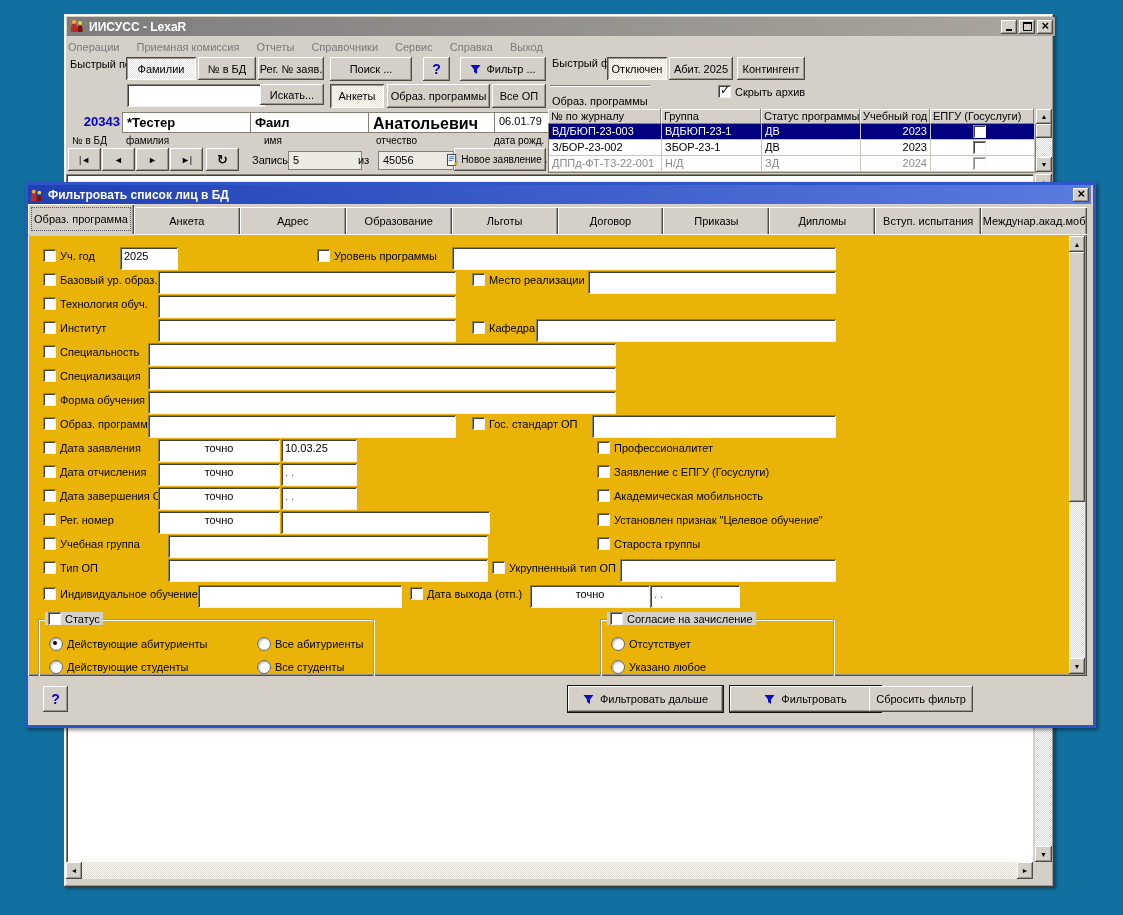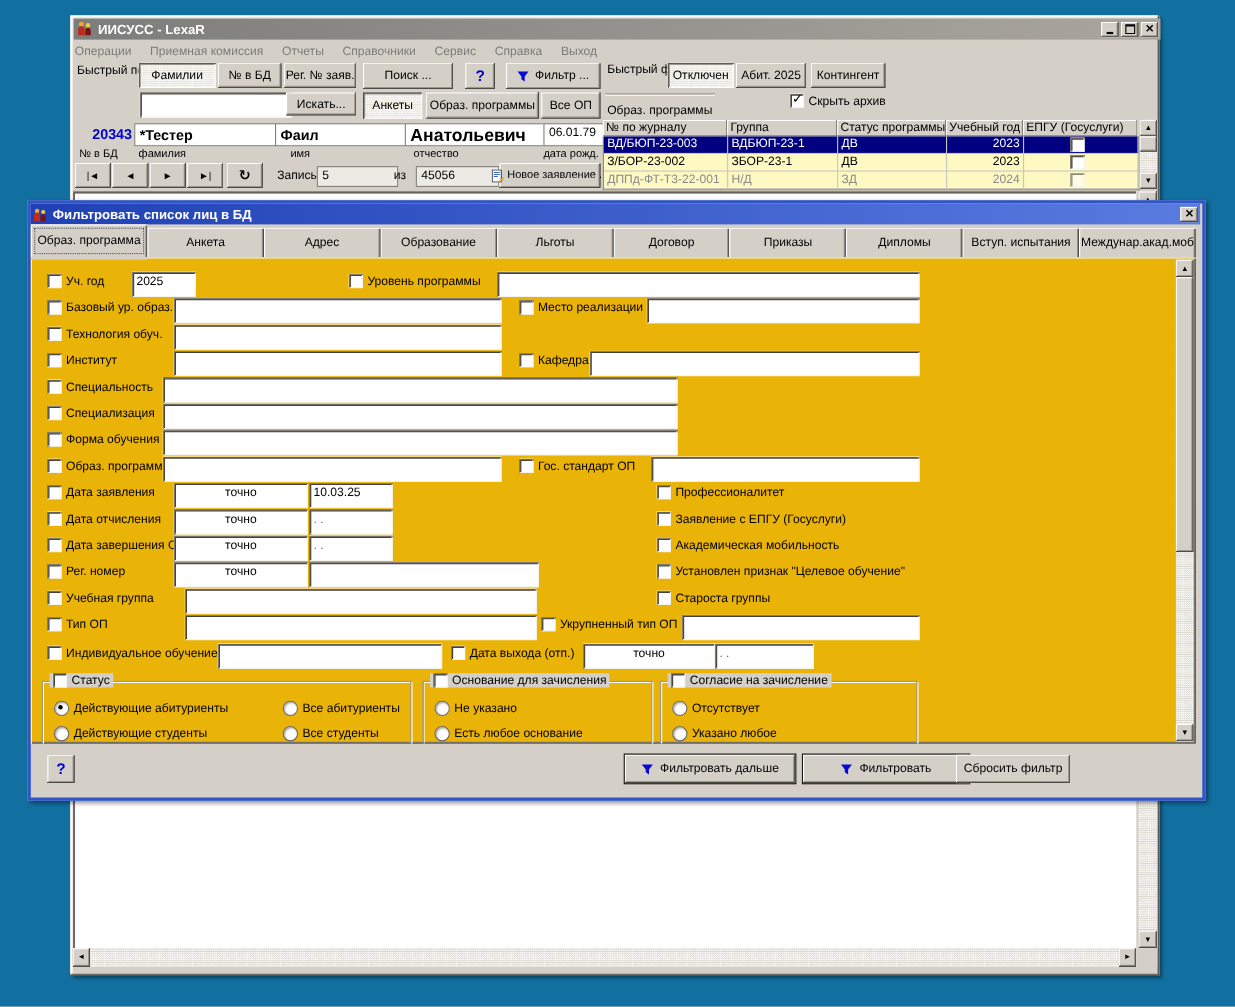--- a/index.html
+++ b/index.html
@@ -146,21 +146,21 @@
       </span>
     <span>Новое заявление ...</span>
   </div>
 
   <div class="hdrcell" style="left:484px;top:95px;width:107px;height:14px">№ по журналу</div>
   <div class="hdrcell" style="left:597px;top:95px;width:94px;height:14px">Группа</div>
   <div class="hdrcell" style="left:697px;top:95px;width:93px;height:14px">Статус программы</div>
   <div class="hdrcell" style="left:796px;top:95px;width:64px;height:14px">Учебный год</div>
   <div class="hdrcell" style="left:866px;top:95px;width:98px;height:14px">ЕПГУ (Госуслуги)</div>
 
-  <div class="a" style="left:484px;top:110px;width:486px;height:48px;background:#fef9c3;border:1px solid #848075;border-top:none">
+  <div class="a" style="left:484px;top:110px;width:486px;height:48px;background:#ffffff;border:1px solid #848075;border-top:none">
 
     <div class="cell rowsel" style="left:0;top:0;width:106px;height:14px">ВД/БЮП-23-003</div>
     <div class="cell rowsel" style="left:113px;top:0;width:93px;height:14px">ВДБЮП-23-1</div>
     <div class="cell rowsel" style="left:213px;top:0;width:92px;height:14px">ДВ</div>
     <div class="cell rowsel" style="left:312px;top:0;width:63px;height:14px;text-align:right">2023</div>
     <div class="cell rowsel" style="left:382px;top:0;width:97px;height:14px">
         <span class="cb" style="left:42px;top:1px"></span>
       </div>
 
     <div class="cell" style="left:0;top:16px;width:106px;height:14px">З/БОР-23-002</div>
@@ -332,30 +332,20 @@
       <span class="rad on" style="left:10px;top:17px"></span>
       <div class="t" style="left:28px;top:18px">Действующие абитуриенты</div>
       <span class="rad" style="left:218px;top:17px"></span>
       <div class="t" style="left:236px;top:18px">Все абитуриенты</div>
       <span class="rad" style="left:10px;top:40px"></span>
       <div class="t" style="left:28px;top:41px">Действующие студенты</div>
       <span class="rad" style="left:218px;top:40px"></span>
       <div class="t" style="left:236px;top:41px">Все студенты</div>
     </div>
 
-    <div class="gb" style="left:356px;top:385px;width:207px;height:70px">
-      <div class="gleg" style="left:6px;display:flex;align-items:center">
-        <span class="cb" style="position:relative;display:inline-block"></span>
-        <span style="margin-left:4px">Основание для зачисления</span>
-      </div>
-      <span class="rad" style="left:10px;top:17px"></span>
-      <div class="t" style="left:28px;top:18px">Не указано</div>
-      <span class="rad" style="left:10px;top:40px"></span>
-      <div class="t" style="left:28px;top:41px">Есть любое основание</div>
-    </div>
 
     <div class="gb" style="left:572px;top:385px;width:232px;height:70px">
       <div class="gleg" style="left:6px;display:flex;align-items:center">
         <span class="cb" style="position:relative;display:inline-block"></span>
         <span style="margin-left:4px">Согласие на зачисление</span>
       </div>
       <span class="rad" style="left:10px;top:17px"></span>
       <div class="t" style="left:28px;top:18px">Отсутствует</div>
       <span class="rad" style="left:10px;top:40px"></span>
       <div class="t" style="left:28px;top:41px">Указано любое</div>

